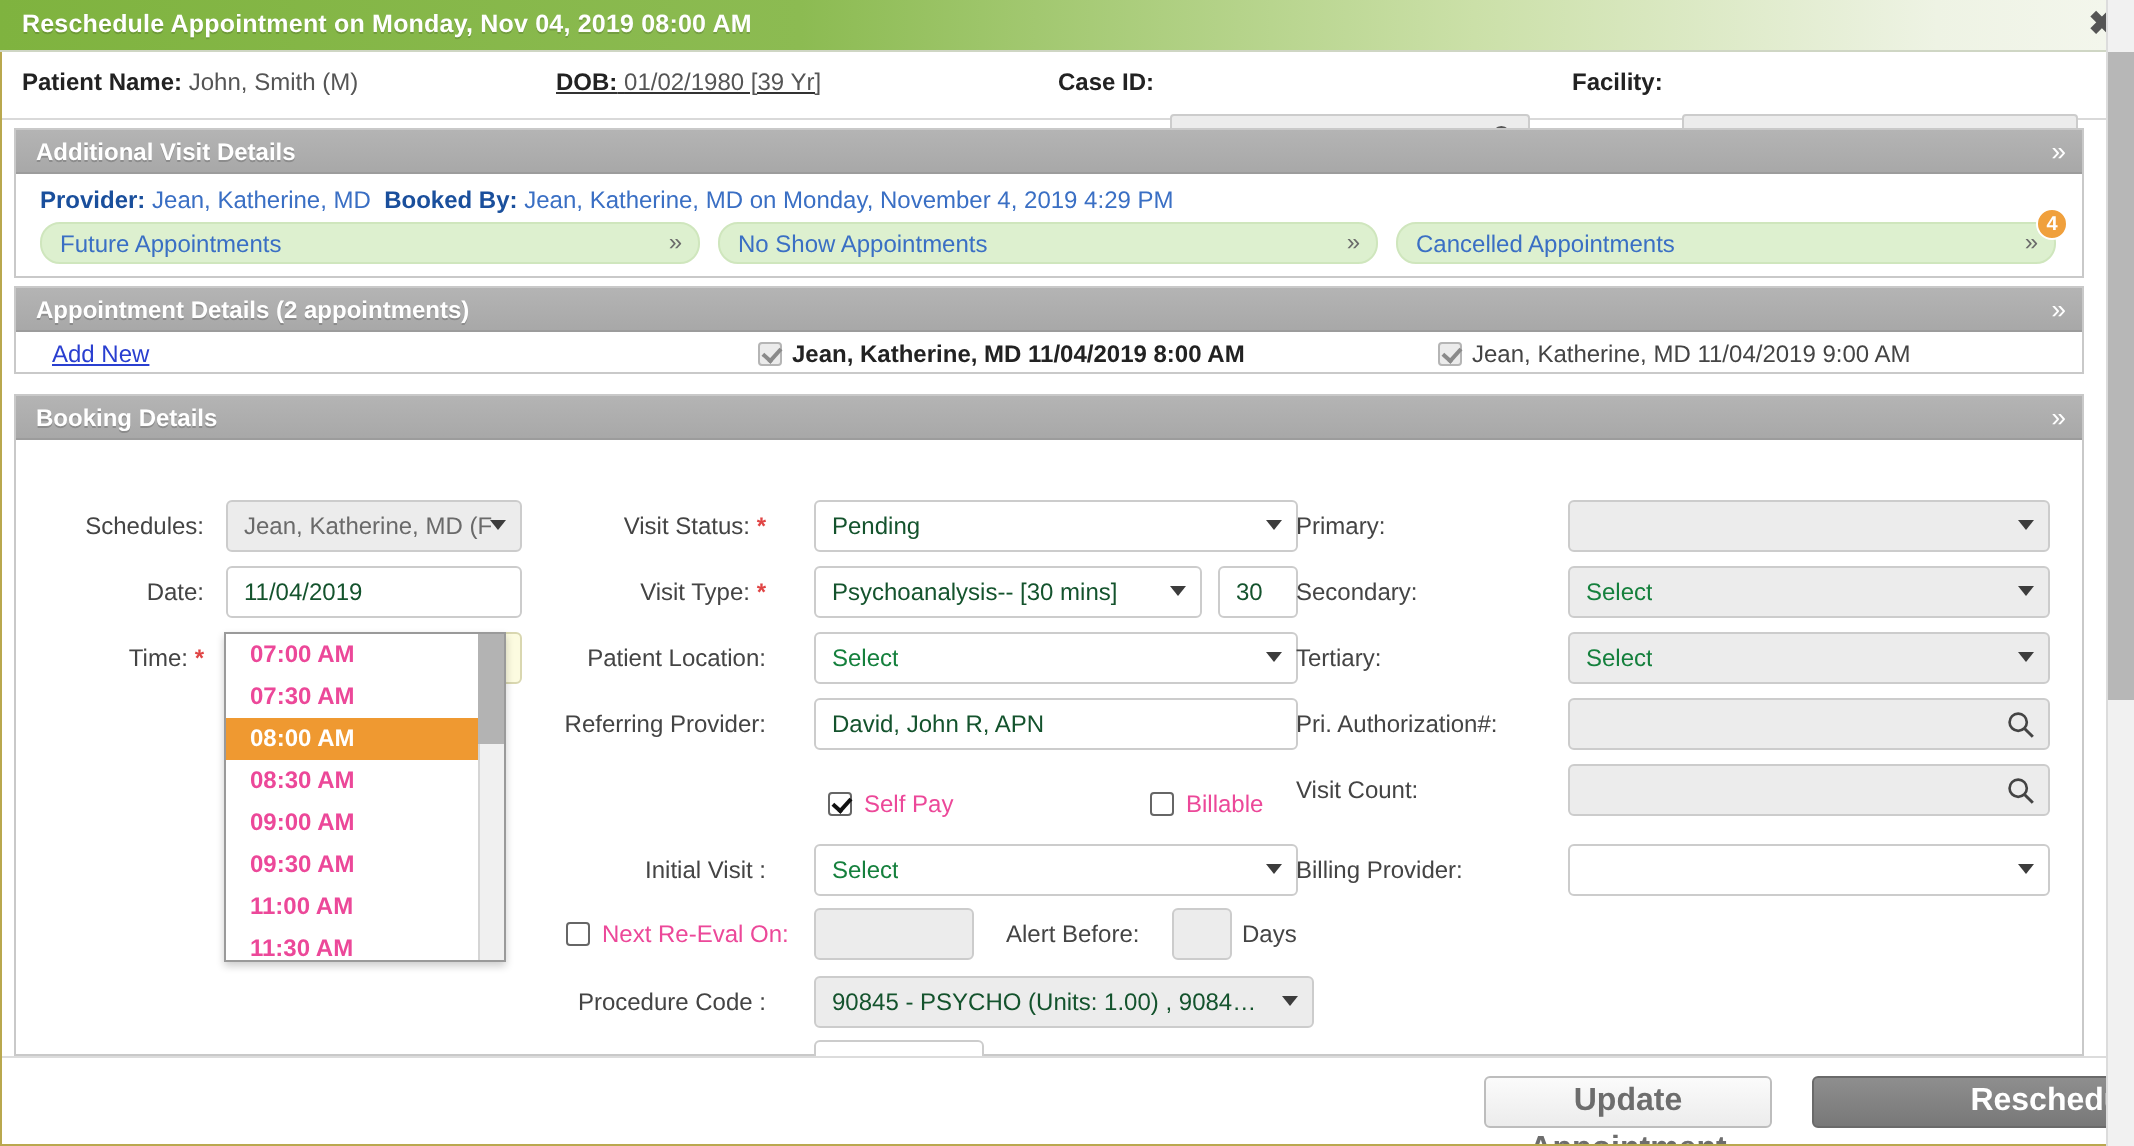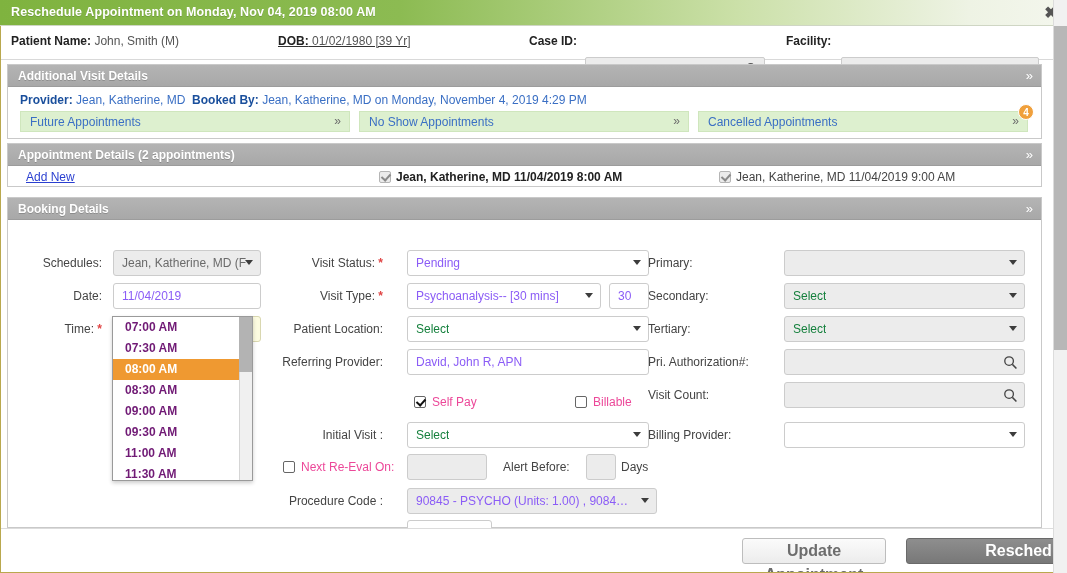--- a/index.html
+++ b/index.html
@@ -76,21 +76,21 @@
   }
 
   
   #avd { left: 7px; top: 64px; width: 1035px; height: 75px; }
   .provline { position: absolute; left: 12px; top: 28px; font-size: 12px; white-space: nowrap; }
   .provline b { color: #1a4f9c; }
   .provline span { color: #3a6fc4; }
 
   .greenbtn {
     position: absolute; top: 46px; height: 21px;
-    background: #ddf0cf; border: 1px solid #cfe6bd; border-radius: 0;
+    background: #ddf0cf; border: 1px solid #cfe6bd; border-radius: 10px;
     cursor: pointer;
   }
   .greenbtn .g-lbl { position: absolute; left: 9px; top: 3px; color: #3a6fc4; font-size: 12px; }
   .greenbtn .g-chev { position: absolute; right: 8px; top: 2px; color: #6b6b6b; font-size: 12px; }
   .badge {
     position: absolute; right: -7px; top: -8px;
     width: 16px; height: 16px; border-radius: 50%;
     background: #f0a03c; color: #fff; font-size: 10px; font-weight: bold;
     text-align: center; line-height: 16px;
     border: 1px solid #fff;
@@ -127,21 +127,21 @@
   }
   .req { color: #e04545; font-weight: bold; }
 
   .fld {
     position: absolute; height: 26px; border: 1px solid #cccccc;
     border-radius: 3px; background: #fff;
   }
   .fld.grey { background: #ececec; }
   .fld.yellow { background: #fcfbe0; border-color: #d9d7b0; }
   .fld .ftxt {
-    position: absolute; left: 8px; top: 5px; font-size: 12px; color: #8b5cf6;
+    position: absolute; left: 8px; top: 5px; font-size: 12px; color: #14532d;
     white-space: nowrap; overflow: hidden;
   }
   .fld .ftxt.ph { color: #15803d; }
   .fld .fcaret {
     position: absolute; right: 7px; top: 9px; width: 0; height: 0;
     border-left: 4px solid transparent; border-right: 4px solid transparent;
     border-top: 5px solid #3c3c3c;
   }
   .fld .fcaret.fat {
     border-left-width: 5px; border-right-width: 5px; border-top-width: 6px;
@@ -151,21 +151,21 @@
 
   
   .ddlist {
     position: absolute; left: 112px; top: 316px; width: 141px; height: 165px;
     background: #fff; border: 1px solid #9a9a9a; z-index: 40;
     box-shadow: 0 2px 4px rgba(0,0,0,.2);
     overflow: hidden;
   }
   .ddopt {
     position: relative; height: 21px; line-height: 21px;
-    padding-left: 12px; font-size: 12px; font-weight: bold; color: #701a75;
+    padding-left: 12px; font-size: 12px; font-weight: bold; color: #ec4899;
     cursor: pointer;
   }
   .ddopt.sel { background: #ef9931; color: #fff; }
   .ddtrack {
     position: absolute; right: 0; top: 0; width: 13px; height: 100%;
     background: #f0f0f0; border-left: 1px solid #d5d5d5;
   }
   .ddthumb {
     position: absolute; right: 0px; top: 0px; width: 13px; height: 55px;
     background: #b3b3b3;

